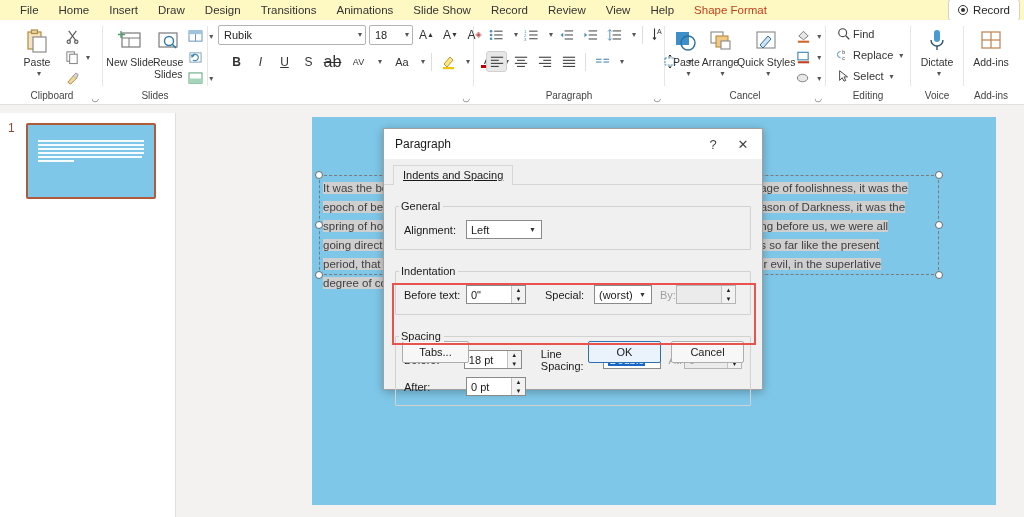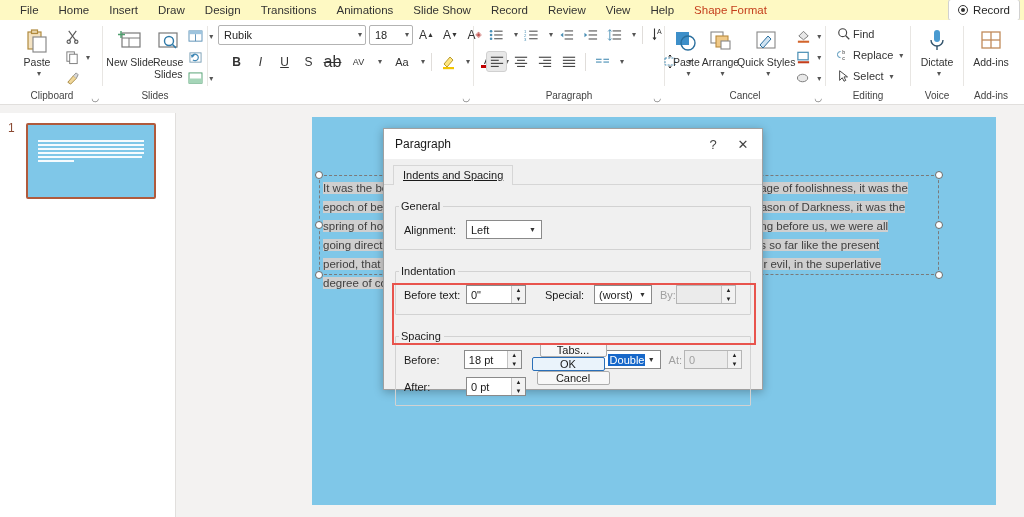--- a/index.html
+++ b/index.html
@@ -183,22 +183,22 @@
   .spin.disabled .val { color:#a0a0a0; }
   .sel-hl { background:#1667c9; color:#fff; padding:0 2px; }
   .disabled-lbl { color:#a0a0a0; }
 
   .redbox {
     position:absolute; left:8px; top:154px; width:364px; height:62px;
     border:2px solid #e8544d; pointer-events:none; z-index:9;
   }
 
   .dlg-footer {
-    position:absolute; left:0; right:0; bottom:4px; height:42px;
-    display:flex; align-items:center; padding:0 18px;flex-direction:column;
+    position:absolute; left:0; right:0; bottom:16px; height:42px;
+    display:flex; align-items:center; padding:0 18px;
   }
   .btn {
     border:1px solid #adadad; background:#f7f7f7; height:22px;
     font-size:11px; color:#1a1a1a; display:flex; align-items:center;
     justify-content:center; min-width:73px; border-radius:2px;
   }
   .btn.default { border:1px solid #2a6fb8; background:#eaf3fb; }
   .spacer { flex:1; }
 </style>
 </head>

